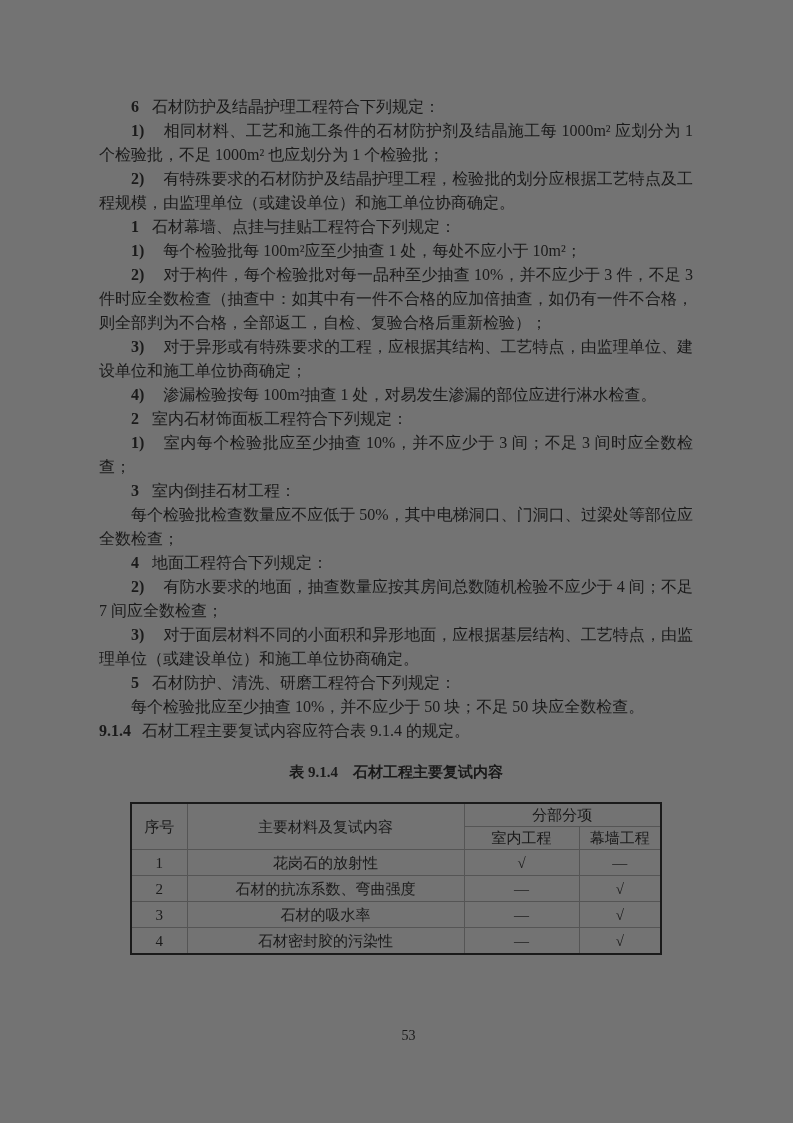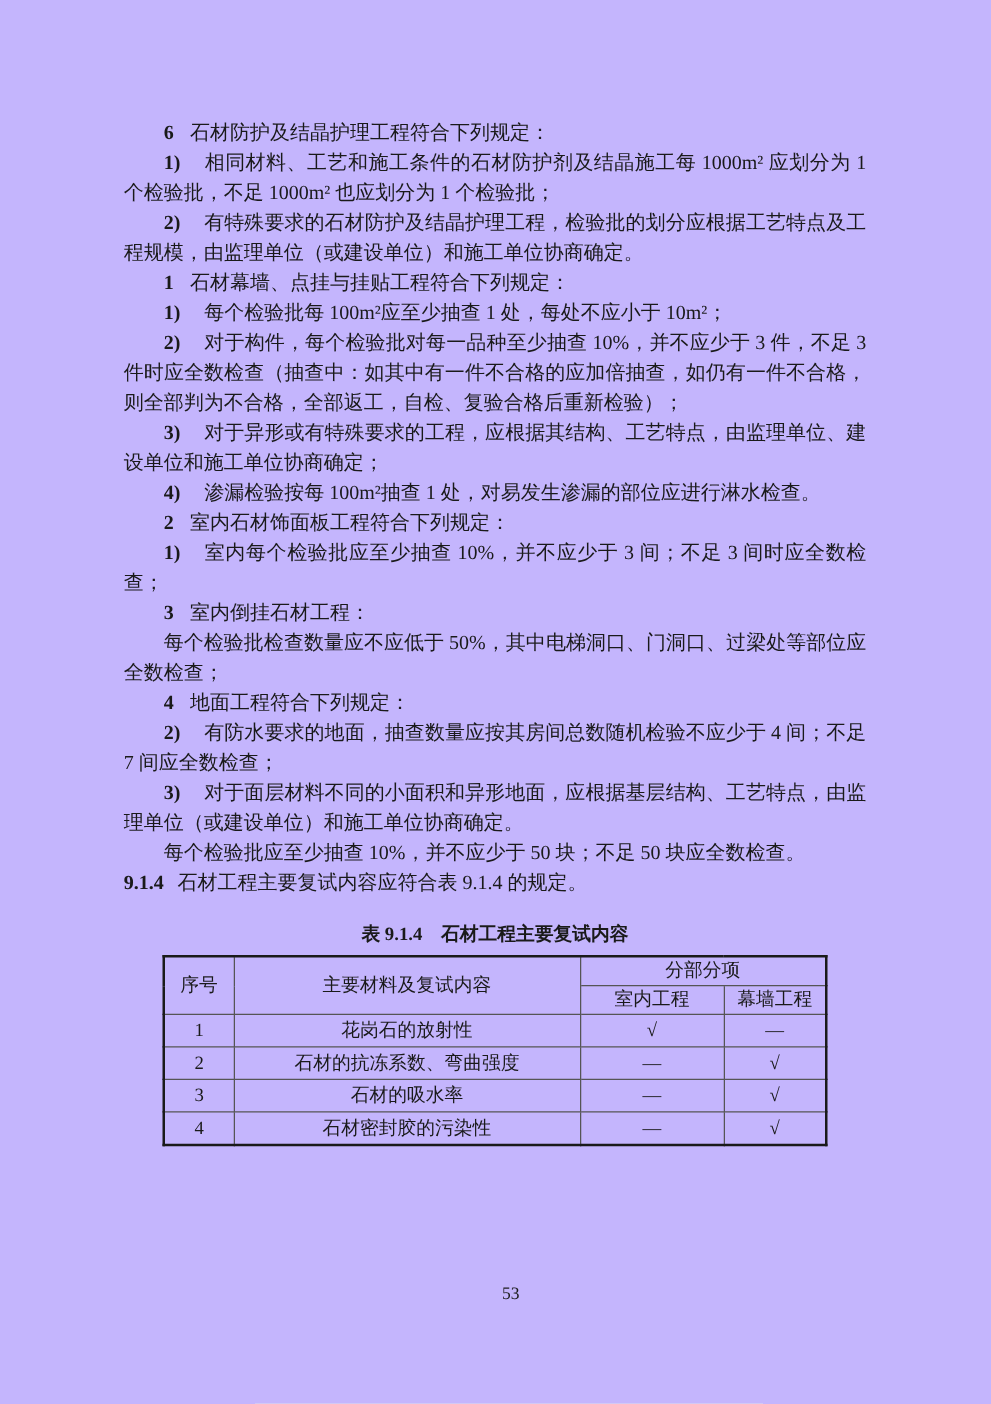--- a/index.html
+++ b/index.html
@@ -5,21 +5,21 @@
   html, body {
     margin: 0;
     padding: 0;
     background: #e8e8e8;
   }
   .page {
     position: relative;
     width: 793px;
     height: 1123px;
     margin: 0 auto;
-    background: #c4b5fd;
+    background: #737373;
     color: #1a1a1a;
     font-family: "Liberation Serif", "DejaVu Serif", serif;
     overflow: hidden;
   }
   .content {
     position: absolute;
     top: 95px;
     left: 99px;
     width: 594px;
     font-size: 16px;
@@ -42,21 +42,21 @@
 
   .table-caption {
     margin-top: 17px;
     height: 24px;
     line-height: 24px;
     text-align: center;
     font-weight: bold;
     font-size: 15px;
   }
   .tbl-wrap {
-    margin-top: 4px;
+    margin-top: 18px;
     display: flex;
     justify-content: center;
   }
   table.retest {
     border-collapse: collapse;
     table-layout: fixed;
     width: 530px;
     font-size: 15px;
     font-weight: normal;
     border: 2px solid #1a1a1a;
@@ -100,20 +100,21 @@
         <div class="para subitem"><span class="num subitem">2)</span><span>对于构件，每个检验批对每一品种至少抽查 10%，并不应少于 3 件，不足 3 件时应全数检查（抽查中：如其中有一件不合格的应加倍抽查，如仍有一件不合格，则全部判为不合格，全部返工，自检、复验合格后重新检验）；</span></div>
         <div class="para subitem"><span class="num subitem">3)</span><span>对于异形或有特殊要求的工程，应根据其结构、工艺特点，由监理单位、建设单位和施工单位协商确定；</span></div>
         <div class="para subitem"><span class="num subitem">4)</span><span>渗漏检验按每 100m²抽查 1 处，对易发生渗漏的部位应进行淋水检查。</span></div>
         <div class="para item"><span class="num item">2</span><span>室内石材饰面板工程符合下列规定：</span></div>
         <div class="para subitem"><span class="num subitem">1)</span><span>室内每个检验批应至少抽查 10%，并不应少于 3 间；不足 3 间时应全数检查；</span></div>
         <div class="para item"><span class="num item">3</span><span>室内倒挂石材工程：</span></div>
         <div class="para plain"><span>每个检验批检查数量应不应低于 50%，其中电梯洞口、门洞口、过梁处等部位应全数检查；</span></div>
         <div class="para item"><span class="num item">4</span><span>地面工程符合下列规定：</span></div>
         <div class="para subitem"><span class="num subitem">2)</span><span>有防水要求的地面，抽查数量应按其房间总数随机检验不应少于 4 间；不足 7 间应全数检查；</span></div>
         <div class="para subitem"><span class="num subitem">3)</span><span>对于面层材料不同的小面积和异形地面，应根据基层结构、工艺特点，由监理单位（或建设单位）和施工单位协商确定。</span></div>
+        <div class="para item"><span class="num item">5</span><span>石材防护、清洗、研磨工程符合下列规定：</span></div>
         <div class="para plain"><span>每个检验批应至少抽查 10%，并不应少于 50 块；不足 50 块应全数检查。</span></div>
         <div class="para section"><span class="num section">9.1.4</span><span>石材工程主要复试内容应符合表 9.1.4 的规定。</span></div>
       </div>
 
     <div class="table-caption">表 9.1.4　石材工程主要复试内容</div>
 
     <div class="tbl-wrap">
       <table class="retest">
         <colgroup>
           <col style="width:56px">

